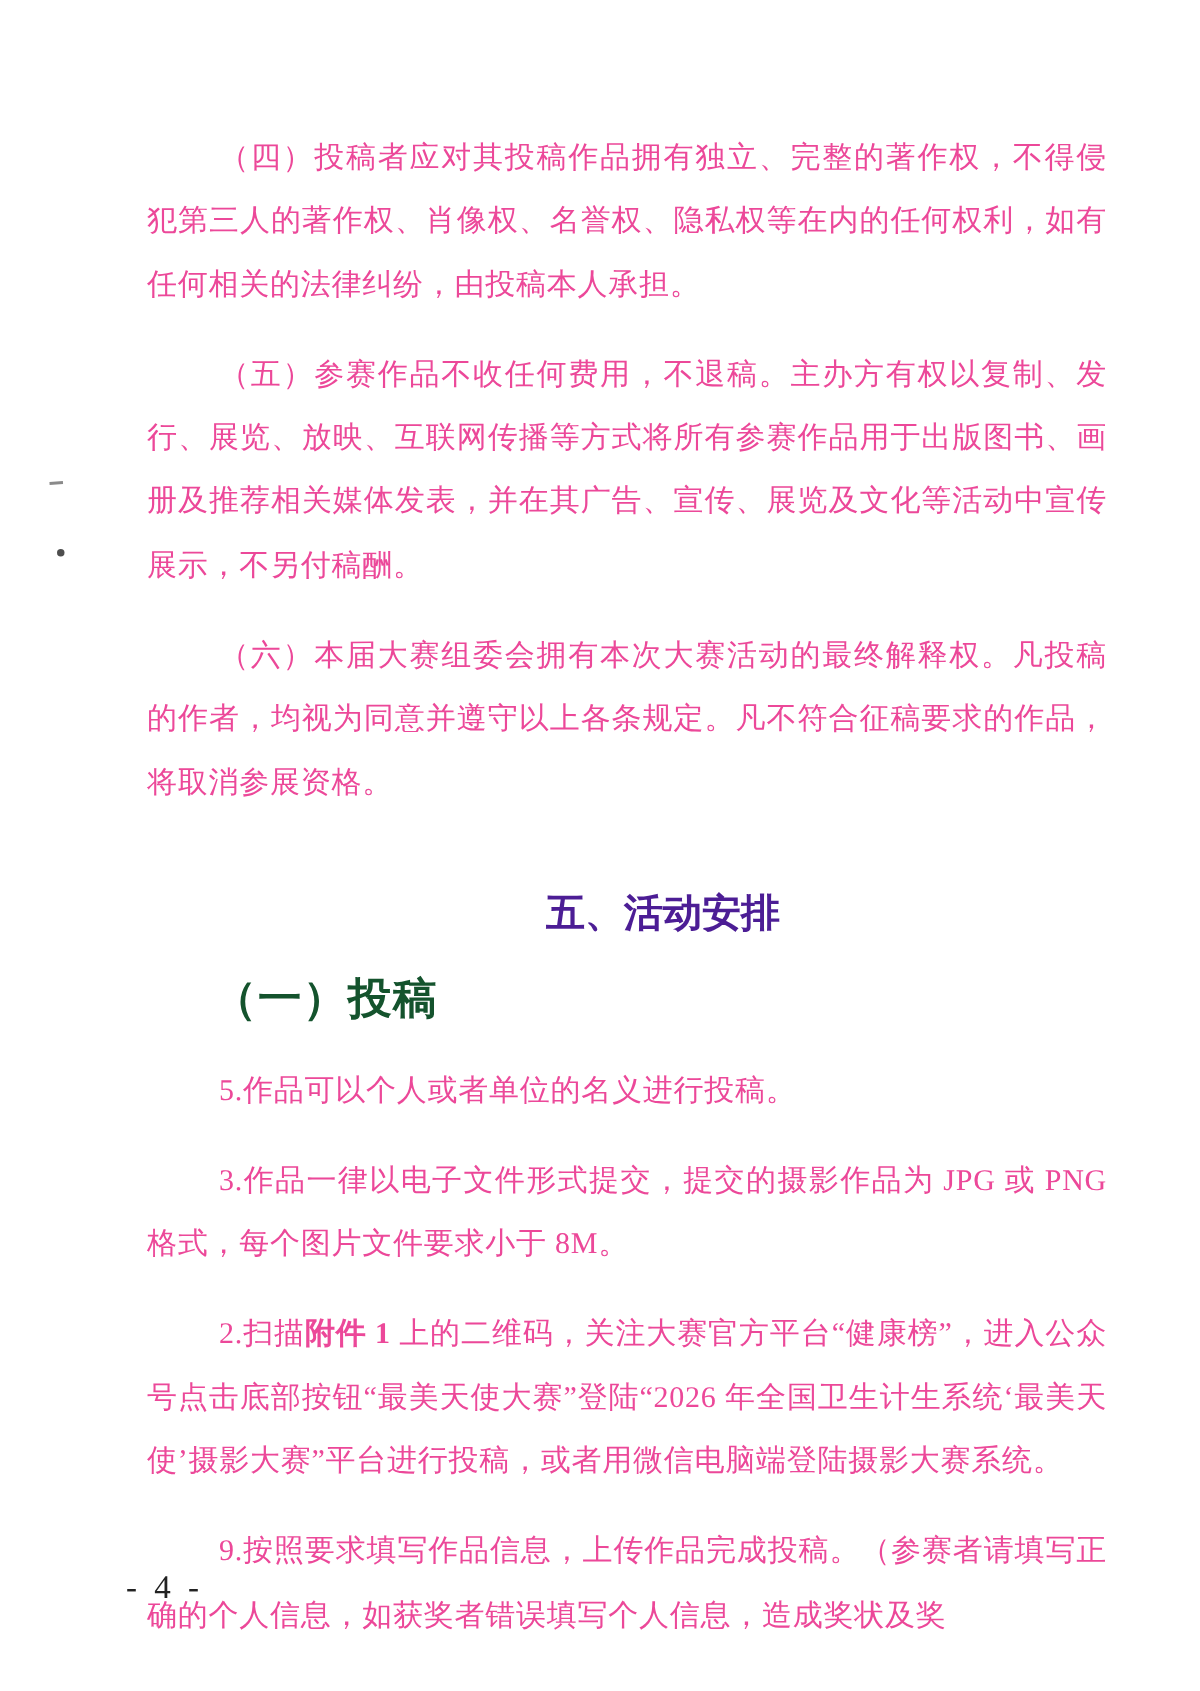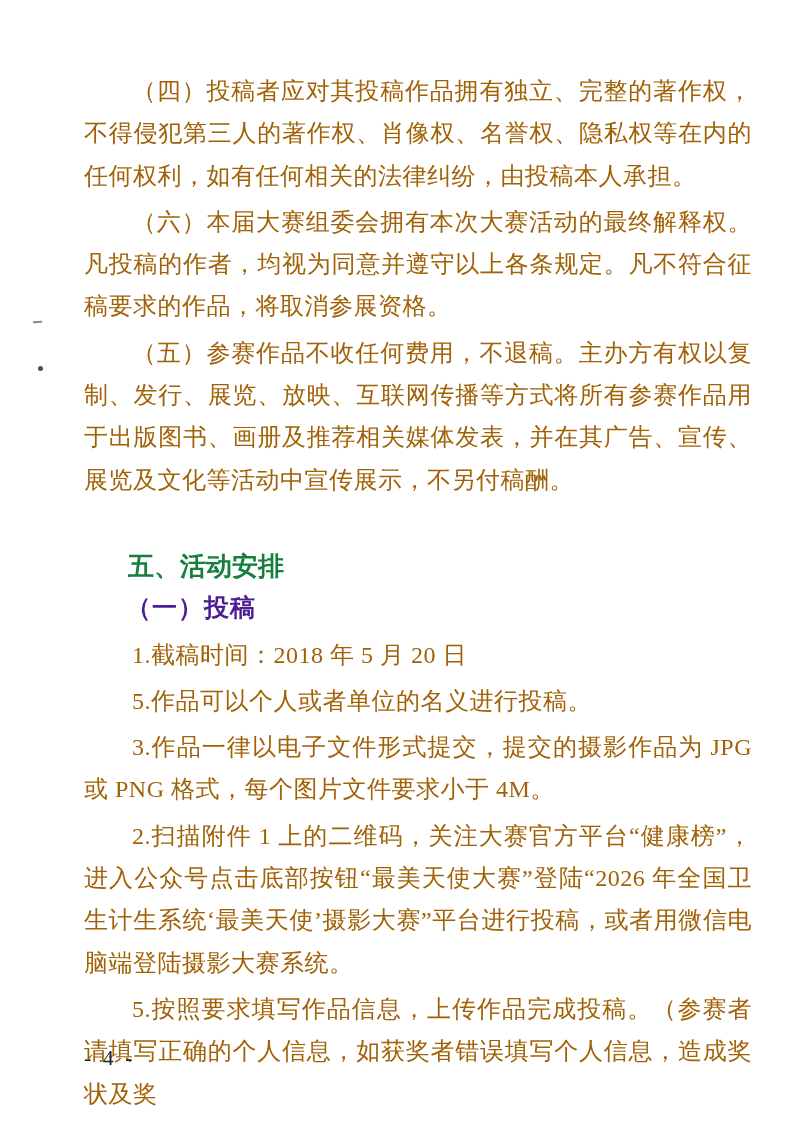--- a/index.html
+++ b/index.html
@@ -16,49 +16,50 @@
     color: #1c1c1c;
     font-family: "Liberation Serif", "DejaVu Serif", serif;
   }
   .content {
     position: absolute;
     top: 66px;
     left: 80px;
     width: 676px;
   }
   .body-par {
-    margin: 4px;
-    font-size: 24px;
+    margin: 18px;
+    font-size: 20px;
     line-height: 42.3px;
     letter-spacing: 0.5px;
     text-align: justify;
     text-indent: 48px;
-    color: #a16207;
+    color: #ec4899;
   }
   .heading-1 {
     margin: 44px 0 0 0;
     font-family: "Liberation Sans", "DejaVu Sans", sans-serif;
     font-weight: bold;
     font-size: 26px;
     line-height: 42.3px;
     text-indent: 48px;
-    color: #15803d;
+    color: #4c1d95;
+    text-align: center;
   }
   .heading-2 {
-    margin: 0;
+    margin: 16px;
     font-family: "Liberation Serif", "DejaVu Serif", serif;
     font-weight: bold;
-    font-size: 25px;
+    font-size: 29px;
     line-height: 42.3px;
     text-indent: 46px;
     letter-spacing: 1px;
-    color: #4c1d95;
+    color: #14532d;
   }
   .bold-inline {
-    font-weight: normal;
+    font-weight: bold;
   }
   .page-number {
     position: absolute;
     left: 84px;
     top: 1045px;
     font-size: 22px;
     letter-spacing: 3px;
     color: #222222;
     font-family: "Liberation Serif", "DejaVu Serif", serif;
   }
@@ -86,35 +87,34 @@
 
 <div class="page">
 
   <span class="speck-dash"></span>
   <span class="speck-dot"></span>
 
   <div class="content">
 
     <p class="body-par">（四）投稿者应对其投稿作品拥有独立、完整的著作权，不得侵犯第三人的著作权、肖像权、名誉权、隐私权等在内的任何权利，如有任何相关的法律纠纷，由投稿本人承担。</p>
 
+    <p class="body-par">（五）参赛作品不收任何费用，不退稿。主办方有权以复制、发行、展览、放映、互联网传播等方式将所有参赛作品用于出版图书、画册及推荐相关媒体发表，并在其广告、宣传、展览及文化等活动中宣传展示，不另付稿酬。</p>
+
     <p class="body-par">（六）本届大赛组委会拥有本次大赛活动的最终解释权。凡投稿的作者，均视为同意并遵守以上各条规定。凡不符合征稿要求的作品，将取消参展资格。</p>
-
-    <p class="body-par">（五）参赛作品不收任何费用，不退稿。主办方有权以复制、发行、展览、放映、互联网传播等方式将所有参赛作品用于出版图书、画册及推荐相关媒体发表，并在其广告、宣传、展览及文化等活动中宣传展示，不另付稿酬。</p>
 
     <p class="heading-1">五、活动安排</p>
 
     <p class="heading-2">（一）投稿</p>
 
-    <p class="body-par">1.截稿时间：2018 年 5 月 20 日</p>
 
     <p class="body-par">5.作品可以个人或者单位的名义进行投稿。</p>
 
-    <p class="body-par">3.作品一律以电子文件形式提交，提交的摄影作品为 JPG 或 PNG 格式，每个图片文件要求小于 4M。</p>
+    <p class="body-par">3.作品一律以电子文件形式提交，提交的摄影作品为 JPG 或 PNG 格式，每个图片文件要求小于 8M。</p>
 
     <p class="body-par"><span>2.扫描</span><span class="bold-inline">附件 1</span><span> 上的二维码，关注大赛官方平台“健康榜”，进入公众号点击底部按钮“最美天使大赛”登陆“2026 年全国卫生计生系统‘最美天使’摄影大赛”平台进行投稿，或者用微信电脑端登陆摄影大赛系统。</span></p>
 
-    <p class="body-par">5.按照要求填写作品信息，上传作品完成投稿。（参赛者请填写正确的个人信息，如获奖者错误填写个人信息，造成奖状及奖</p>
+    <p class="body-par">9.按照要求填写作品信息，上传作品完成投稿。（参赛者请填写正确的个人信息，如获奖者错误填写个人信息，造成奖状及奖</p>
 
   </div>
 
   <div class="page-number">- 4 -</div>
 
 </div>
 
 </body></html>

